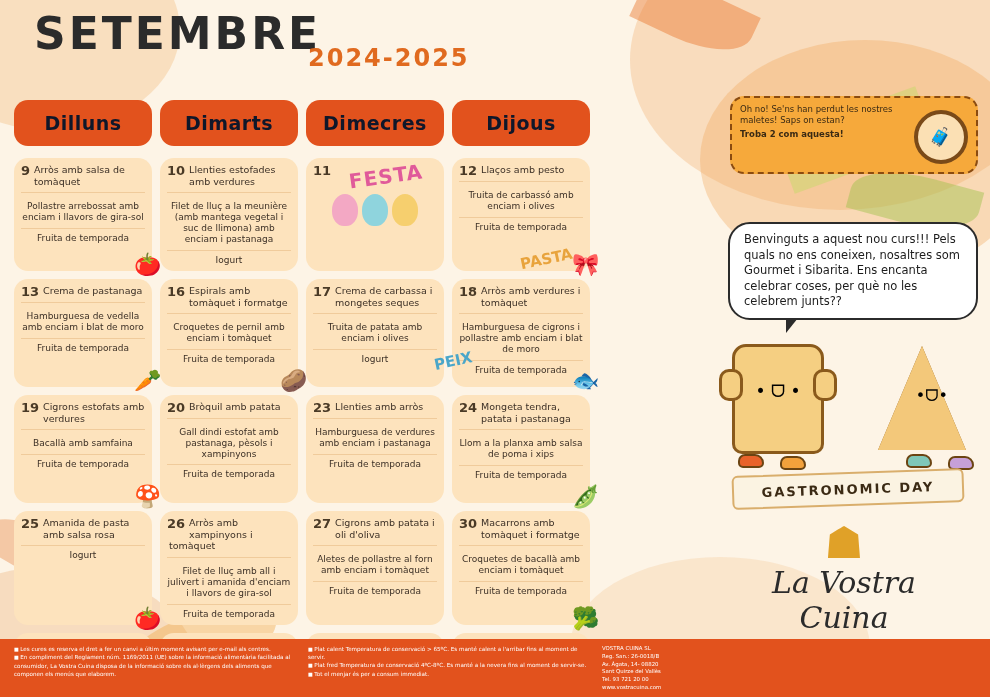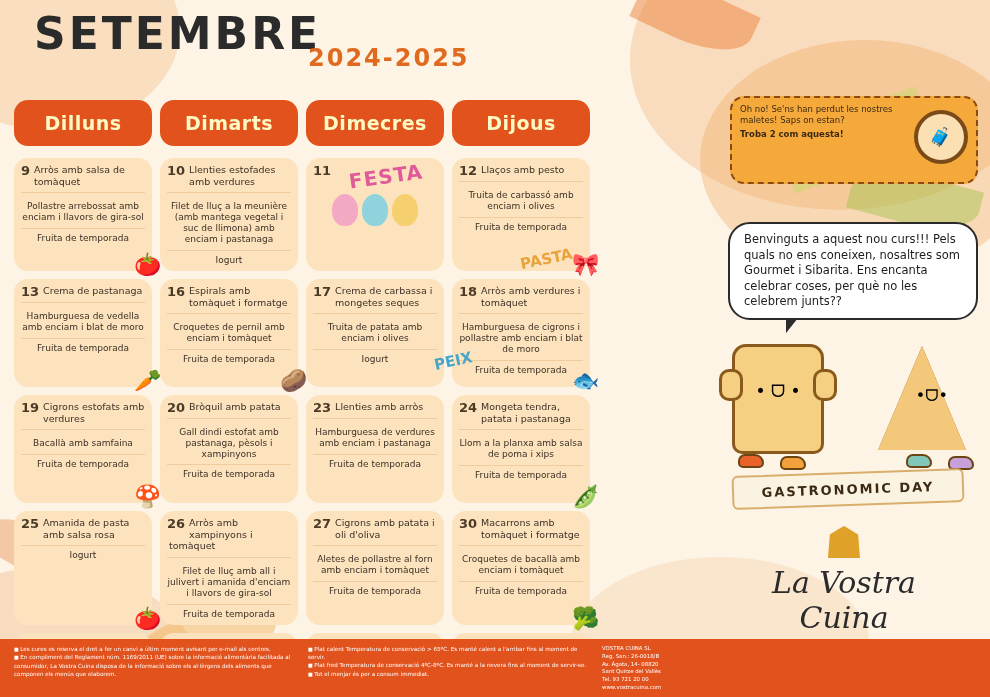--- a/index.html
+++ b/index.html
@@ -38,21 +38,21 @@
     position:absolute; left:308px; top:44px;
     font-size:24px; font-weight:bold; letter-spacing:2px;
     color:#e06a1f;
   }
 
   
   .dayrow { position:absolute; left:14px; top:100px; width:712px; display:flex; gap:8px; }
   .daypill {
     width:138px; height:46px;
     background:#e2521d; border-radius:14px;
-    color:#fef9c3; font-size:19px; font-weight:bold;
+    color:#0f172a; font-size:19px; font-weight:bold;
     display:flex; align-items:center; justify-content:center;
     letter-spacing:.5px;
   }
 
   
   .grid { position:absolute; left:14px; top:158px; width:712px; display:flex; flex-wrap:wrap; gap:8px; }
   .cell {
     width:138px; min-height:108px;
     background:#fde3bd; border-radius:14px;
     padding:6px 7px 5px 7px;
@@ -76,21 +76,21 @@
     transform: rotate(-8deg);
   }
   .balloons { display:flex; justify-content:center; gap:4px; margin-top:4px; }
   .balloon { width:26px;height:32px;border-radius:50% 50% 45% 45%; }
 
   
   .doodle { position:absolute; font-size:22px; }
 
   
   .findbox {
-    position:absolute; left:730px; top:96px; width:248px; height:88px;
+    position:absolute; left:730px; top:96px; width:248px; height:78px;
     background:#f6a93b; border:2px dashed #8a4b10; border-radius:14px;
     padding:6px 8px; font-size:8.5px; color:#3a2a14; line-height:1.25;
   }
   .findbox .foot { font-weight:bold; margin-top:4px; font-size:8.5px; }
   .findbox .mag { position:absolute; right:8px; top:12px; width:54px;height:54px;
     border-radius:50%; background:#fbe0b4; border:4px solid #7a4a18; font-size:18px;
     display:flex;align-items:center;justify-content:center;}
 
   .bubble {
     position:absolute; left:728px; top:222px; width:250px;

